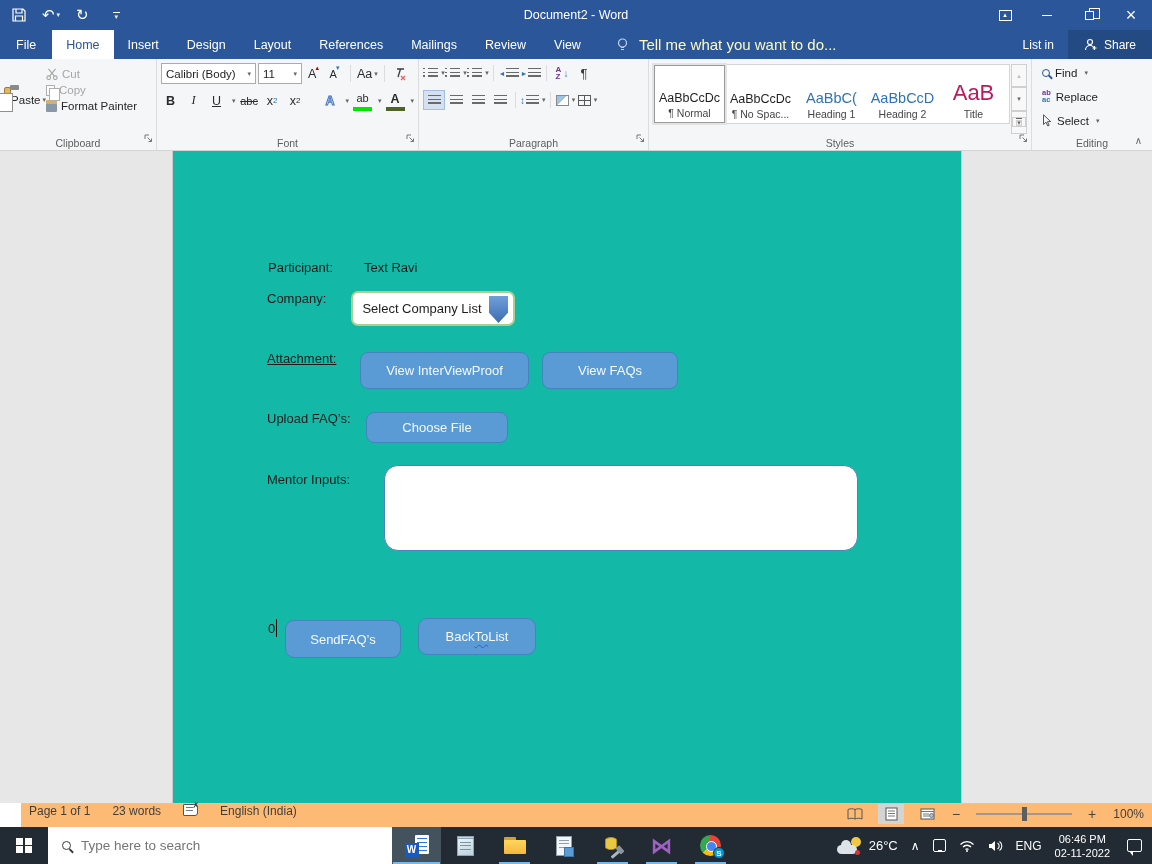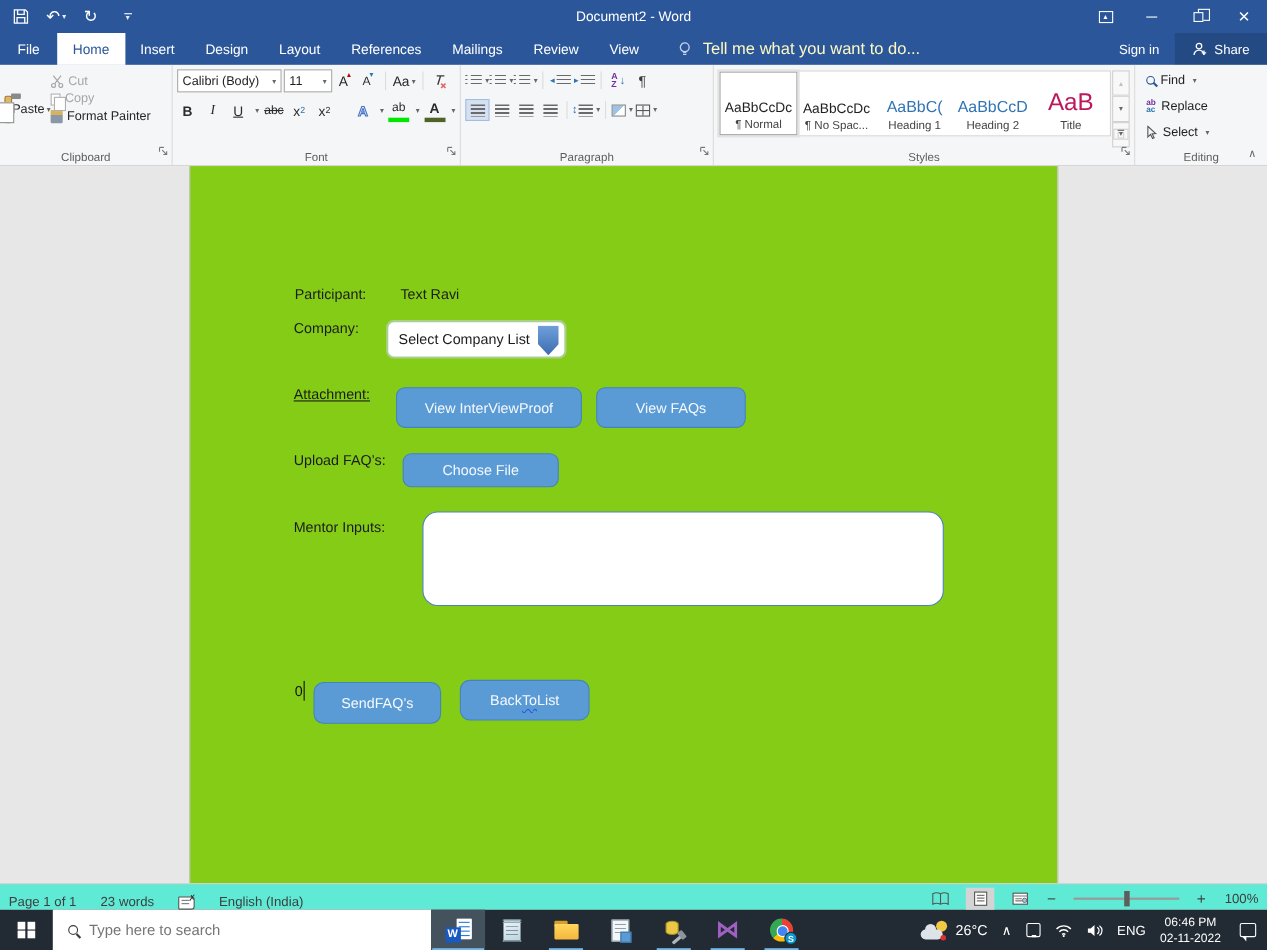--- a/index.html
+++ b/index.html
@@ -103,32 +103,32 @@
   .g-edit{width:120px;display:flex;flex-direction:column;gap:5px;padding-left:10px;}
   .erow{display:flex;align-items:center;gap:5px;font-size:11.5px;color:#1E1E1E;height:19px;}
   .mag{width:8px;height:8px;border:1.5px solid #2B579A;border-radius:50%;position:relative;display:inline-block;}
   .mag::after{content:"";position:absolute;width:5px;height:1.5px;background:#2B579A;transform:rotate(45deg);right:-4px;bottom:-2px;}
   .repicon{display:flex;flex-direction:column;font-size:7.5px;line-height:6.5px;font-weight:bold;}
   .repicon .a{color:#7030A0;}
   .repicon .b{color:#2E74B5;}
 
   
   .docarea{position:relative;height:652px;background:#E7E7E7;overflow:hidden;}
-  .page{position:absolute;left:172px;top:0;width:790px;height:100%;background:#84cc16;border-left:1px solid #C9C9C9;border-right:1px solid #C9C9C9;}
+  .page{position:absolute;left:172px;top:0;width:790px;height:100%;background:#14b8a6;border-left:1px solid #C9C9C9;border-right:1px solid #C9C9C9;}
   .doc-label{position:absolute;font-size:13px;color:#1C1C1C;}
   .doc-btn{position:absolute;background:#5B9BD5;border:1px solid #4384BE;border-radius:8px;color:#F4F9FD;font-size:13px;display:flex;align-items:center;justify-content:center;cursor:pointer;}
   .dropdown{position:absolute;left:178px;top:140px;width:164px;height:35px;background:#fff;border:2px solid #A9D08E;border-radius:7px;display:flex;align-items:center;justify-content:center;font-size:13px;color:#1C1C1C;padding-right:22px;cursor:pointer;}
   .shield{position:absolute;right:5px;top:3px;width:19px;height:27px;background:linear-gradient(#6FA0DA,#3E6CB0);clip-path:polygon(0 0,100% 0,100% 62%,50% 100%,0 62%);}
   .mentor{position:absolute;left:211px;top:314px;width:474px;height:86px;border:1px solid #4F81BD;border-radius:14px;resize:none;outline:none;font-family:"Liberation Sans",sans-serif;font-size:13px;padding:8px 12px;}
   .typed{position:absolute;left:95px;top:468px;font-size:13px;color:#111;display:flex;align-items:center;}
   .caret{display:inline-block;width:1px;height:18px;background:#111;margin-left:1px;}
   .wavy{text-decoration:underline;text-decoration-style:wavy;text-decoration-color:#2F5AE0;text-decoration-thickness:1px;text-underline-offset:3px;}
 
   
-  .statusbar{height:24px;background:#5eead4;border-top:1px solid #C9C9C9;display:flex;align-items:flex-end;font-size:12px;color:#3F3F3F;padding:0 8px;}
+  .statusbar{height:24px;background:#fdba74;border-top:1px solid #C9C9C9;display:flex;align-items:flex-start;font-size:12px;color:#3F3F3F;padding:0 8px;margin-left:21px;}
   .sb-item{margin-right:22px;display:flex;align-items:center;gap:4px;}
   .sb-right{margin-left:auto;display:flex;align-items:center;gap:10px;}
   .viewbtn{width:26px;height:20px;display:flex;align-items:center;justify-content:center;}
   .viewbtn.sel{background:#D4D4D4;}
   .zoomtrack{width:96px;height:2px;background:#9A9A9A;position:relative;margin:0 4px;}
   .zoomthumb{position:absolute;left:46px;top:-6px;width:5px;height:14px;background:#5E5E5E;}
   .zoomsign{font-size:14px;color:#444;width:12px;text-align:center;}
   .bookicon{width:15px;height:12px;border:1px solid #555;border-radius:1px 3px 3px 1px;position:relative;background:#fff;}
   .bookicon::before{content:"✗";position:absolute;right:-2px;top:-4px;font-size:8px;color:#333;}
   .bookicon::after{content:"";position:absolute;left:2px;top:2px;width:7px;height:1px;background:#777;box-shadow:0 3px 0 #777;}
@@ -233,21 +233,21 @@
   <div class="tab">Review</div>
   <div class="tab">View</div>
   <div class="tellme">
     <svg width="11" height="14" viewBox="0 0 11 14">
         <circle cx="5.5" cy="5" r="4" fill="none" stroke="#C5D3EA" stroke-width="1.2"></circle>
         <path d="M4 9.5 h3 M4 11.5 h3" stroke="#C5D3EA" stroke-width="1.2"></path>
       </svg>
     <span>Tell me what you want to do...</span>
   </div>
   <div class="tab-right">
-    <span class="signin">Sign in</span>
+    <span class="signin">List in</span>
     <span class="share">
       <svg width="14" height="13" viewBox="0 0 14 13">
           <circle cx="6" cy="4" r="2.5" fill="none" stroke="#fff" stroke-width="1.2"></circle>
           <path d="M1.5 12 a4.5 4.5 0 0 1 9 0" fill="none" stroke="#fff" stroke-width="1.2"></path>
           <path d="M10.5 8 v4 M8.5 10 h4" stroke="#fff" stroke-width="1.2"></path>
         </svg>
       <span>Share</span>
     </span>
   </div>
 </div>

